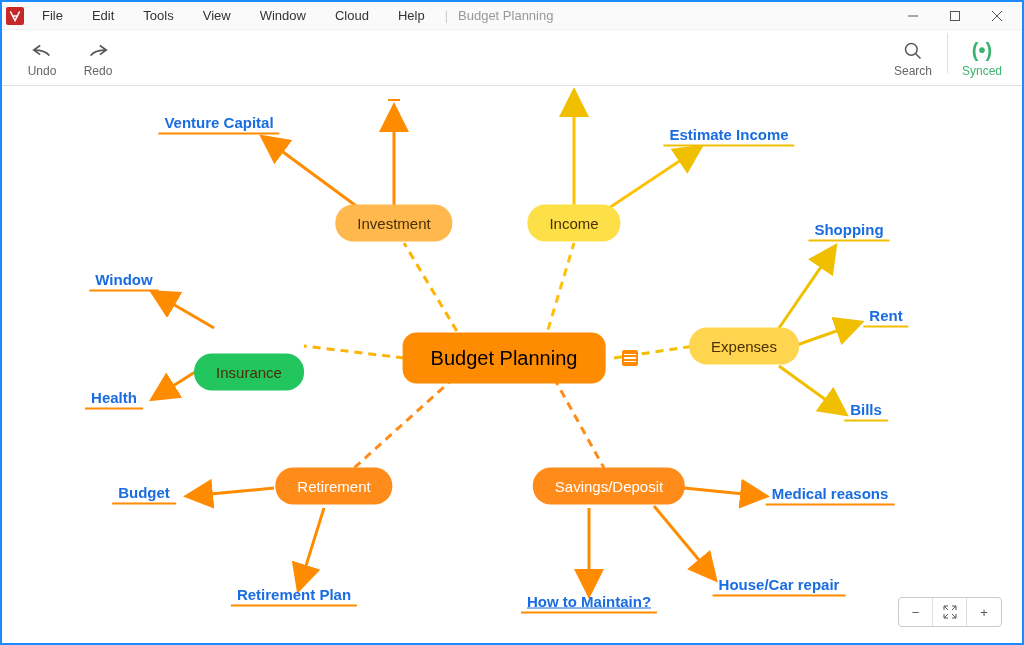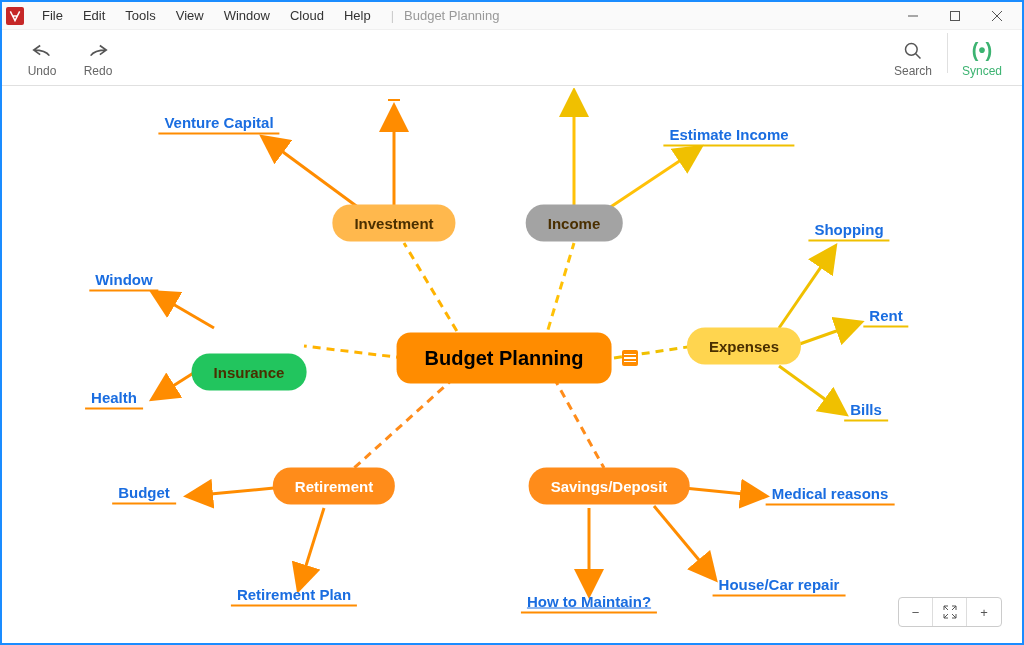--- a/index.html
+++ b/index.html
@@ -28,21 +28,21 @@
   .app-icon {
     width: 18px; height: 18px;
     background: #c62828;
     border-radius: 2px;
     margin-right: 8px;
     display: flex;
     align-items: center;
     justify-content: center;
   }
   .app-icon svg { width: 14px; height: 14px; }
-  .menu { display: flex; gap: 0; justify-content: flex-end; }
+  .menu { display: flex; gap: 9px; justify-content: flex-end; }
   .menu-item {
     padding: 4px 10px;
     color: #333;
     cursor: pointer;
   }
   .title-sep { margin: 0 10px; color: #ccc; }
   .doc-title { color: #999; }
   .win-controls {
     margin-left: auto;
     display: flex;
@@ -94,36 +94,36 @@
   .canvas svg.connectors {
     position: absolute;
     top: 0; left: 0;
     width: 100%; height: 100%;
     pointer-events: none;
   }
 
   .node {
     position: absolute;
     border-radius: 18px;
-    font-weight: bold;
+    font-weight: normal;
     font-size: 15px;
     padding: 10px 22px;
     white-space: nowrap;
     cursor: pointer;
     transform: translate(-50%, -50%);
   }
   .central {
     background: #ff8c00;
     color: #000;
     font-size: 20px;
     padding: 14px 28px;
     border-radius: 14px;
   }
   .main1 { background: #ffb84d; color: #4a2f00; }
-  .main2 { background: #a3a3a3; color: #4a2f00; }
+  .main2 { background: #fde047; color: #4a2f00; }
   .main3 { background: #ffd54f; color: #4a2f00; }
   .main4 { background: #ff8c1a; color: #fff; }
   .main5 { background: #ff8c1a; color: #fff; }
   .main6 { background: #22c55e; color: #4a2f00; margin-top: 28px; }
 
   .leaf {
     position: absolute;
     color: #1a6de0;
     font-weight: bold;
     font-size: 15px;

